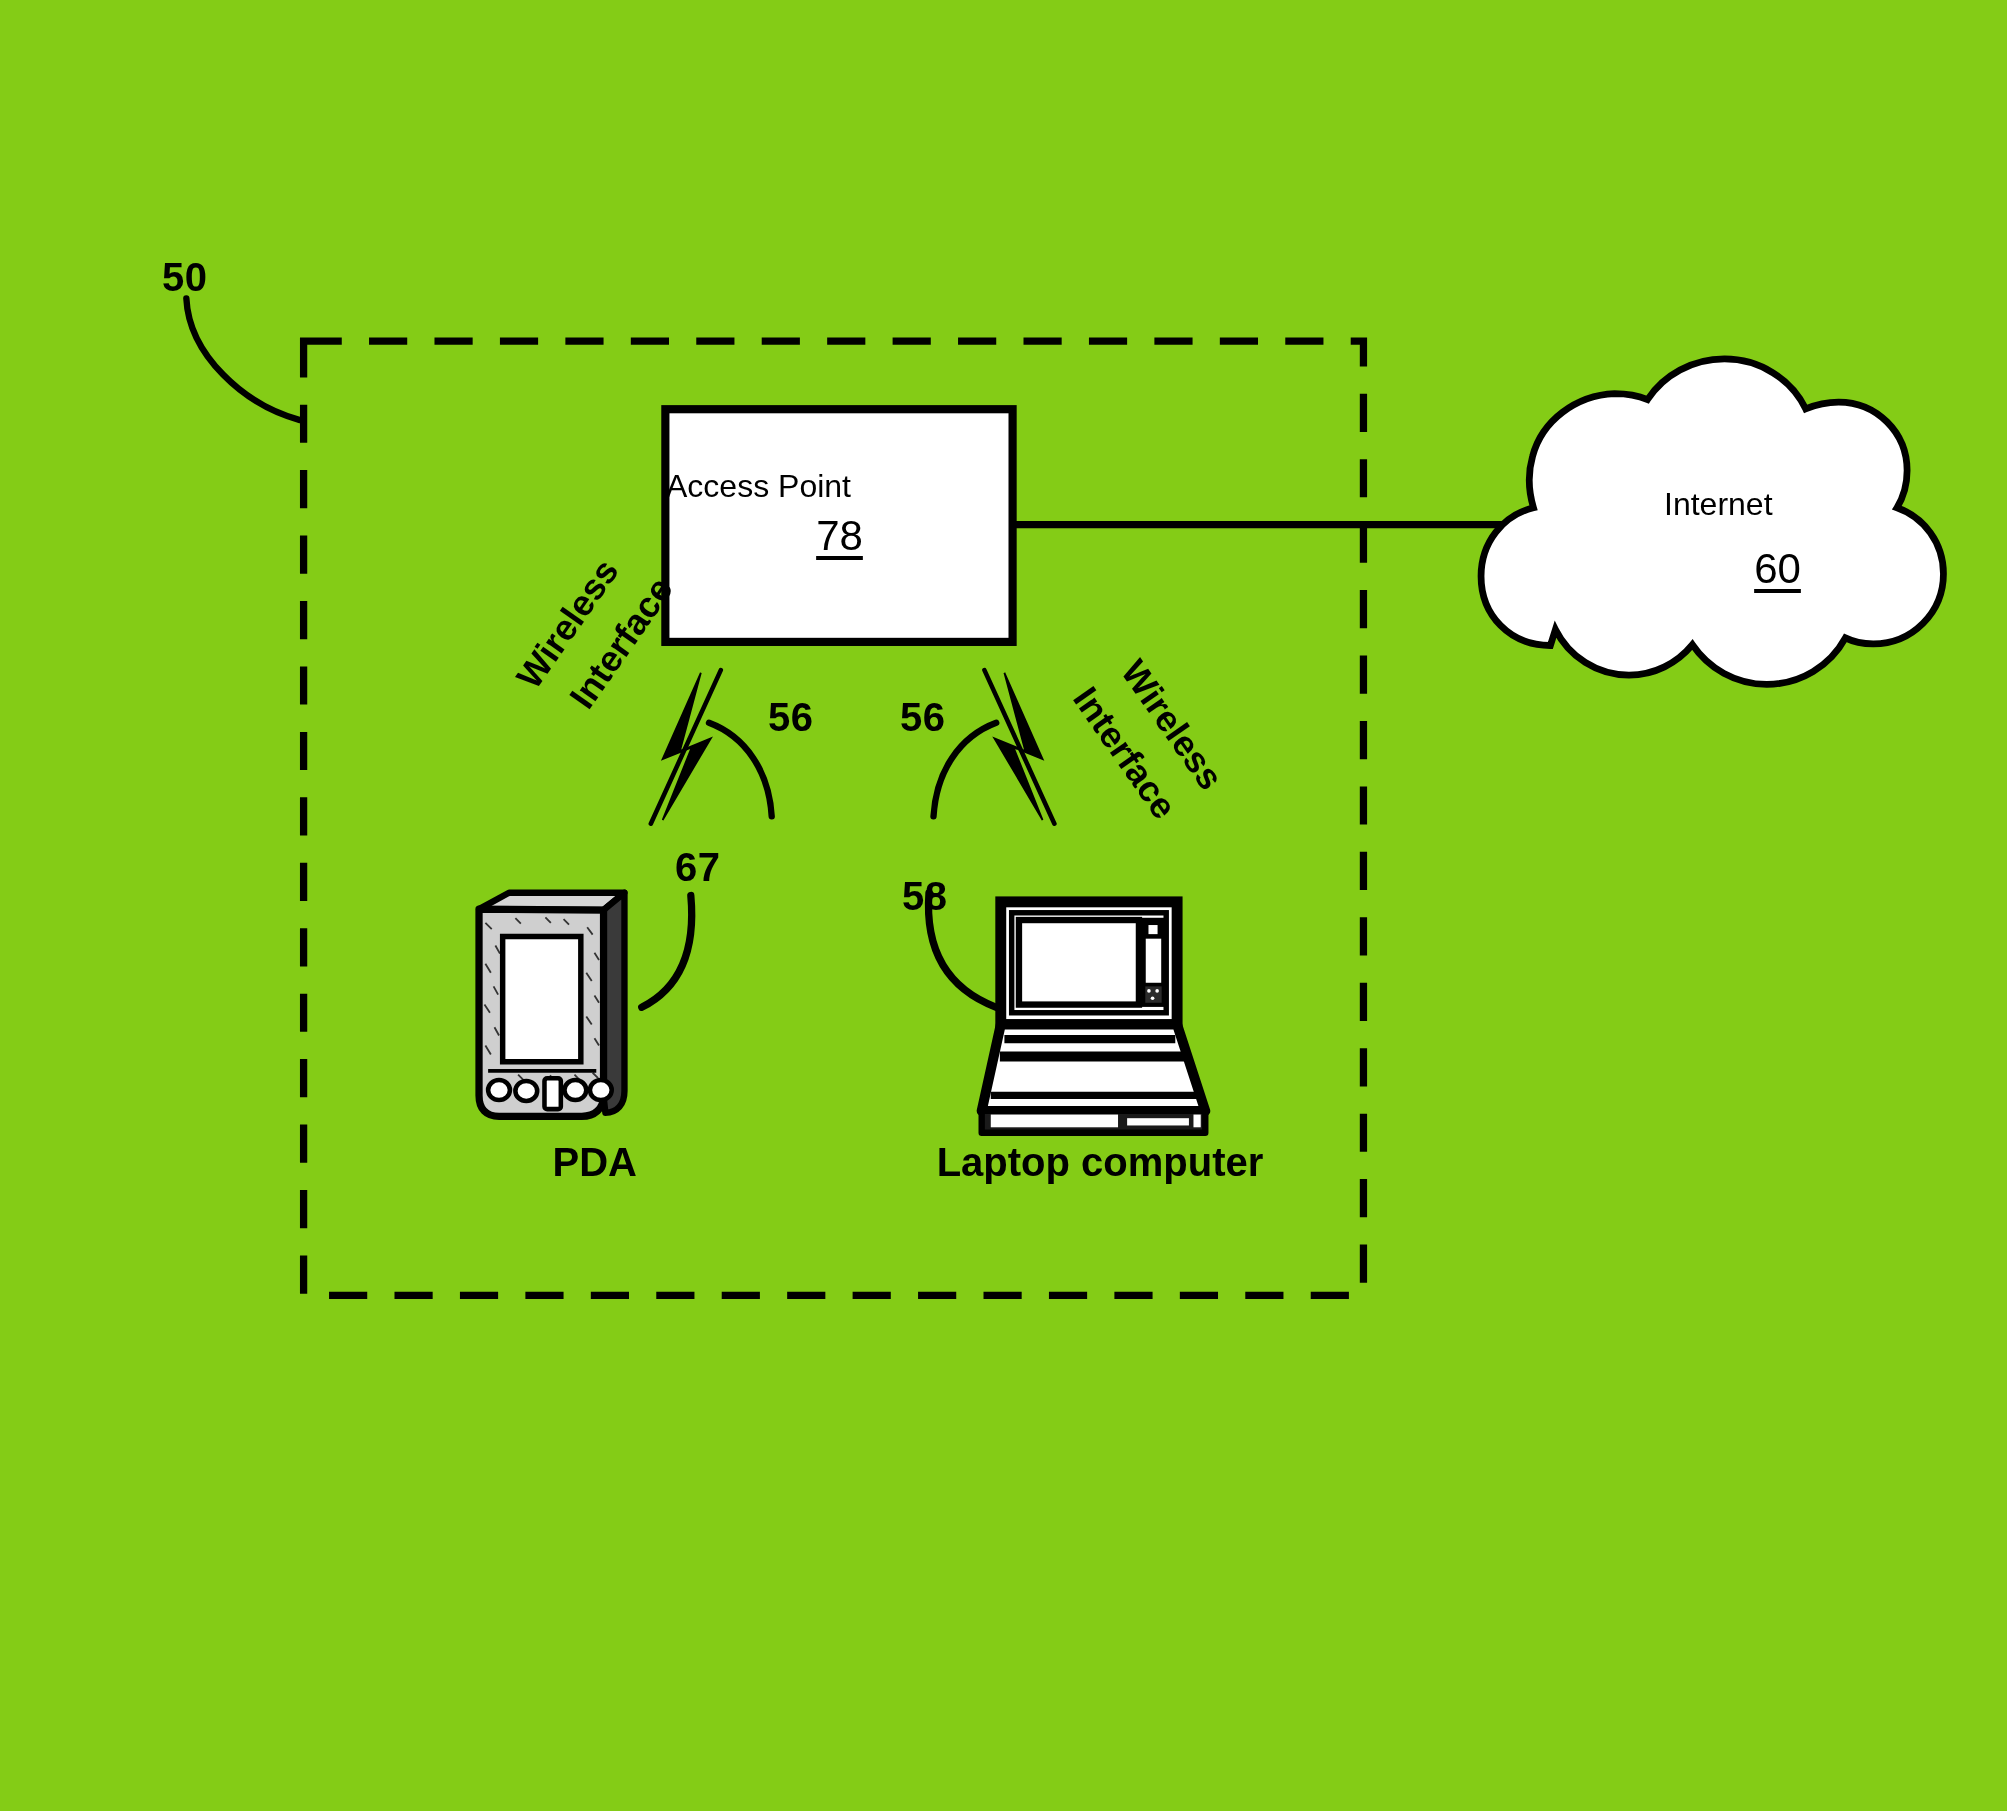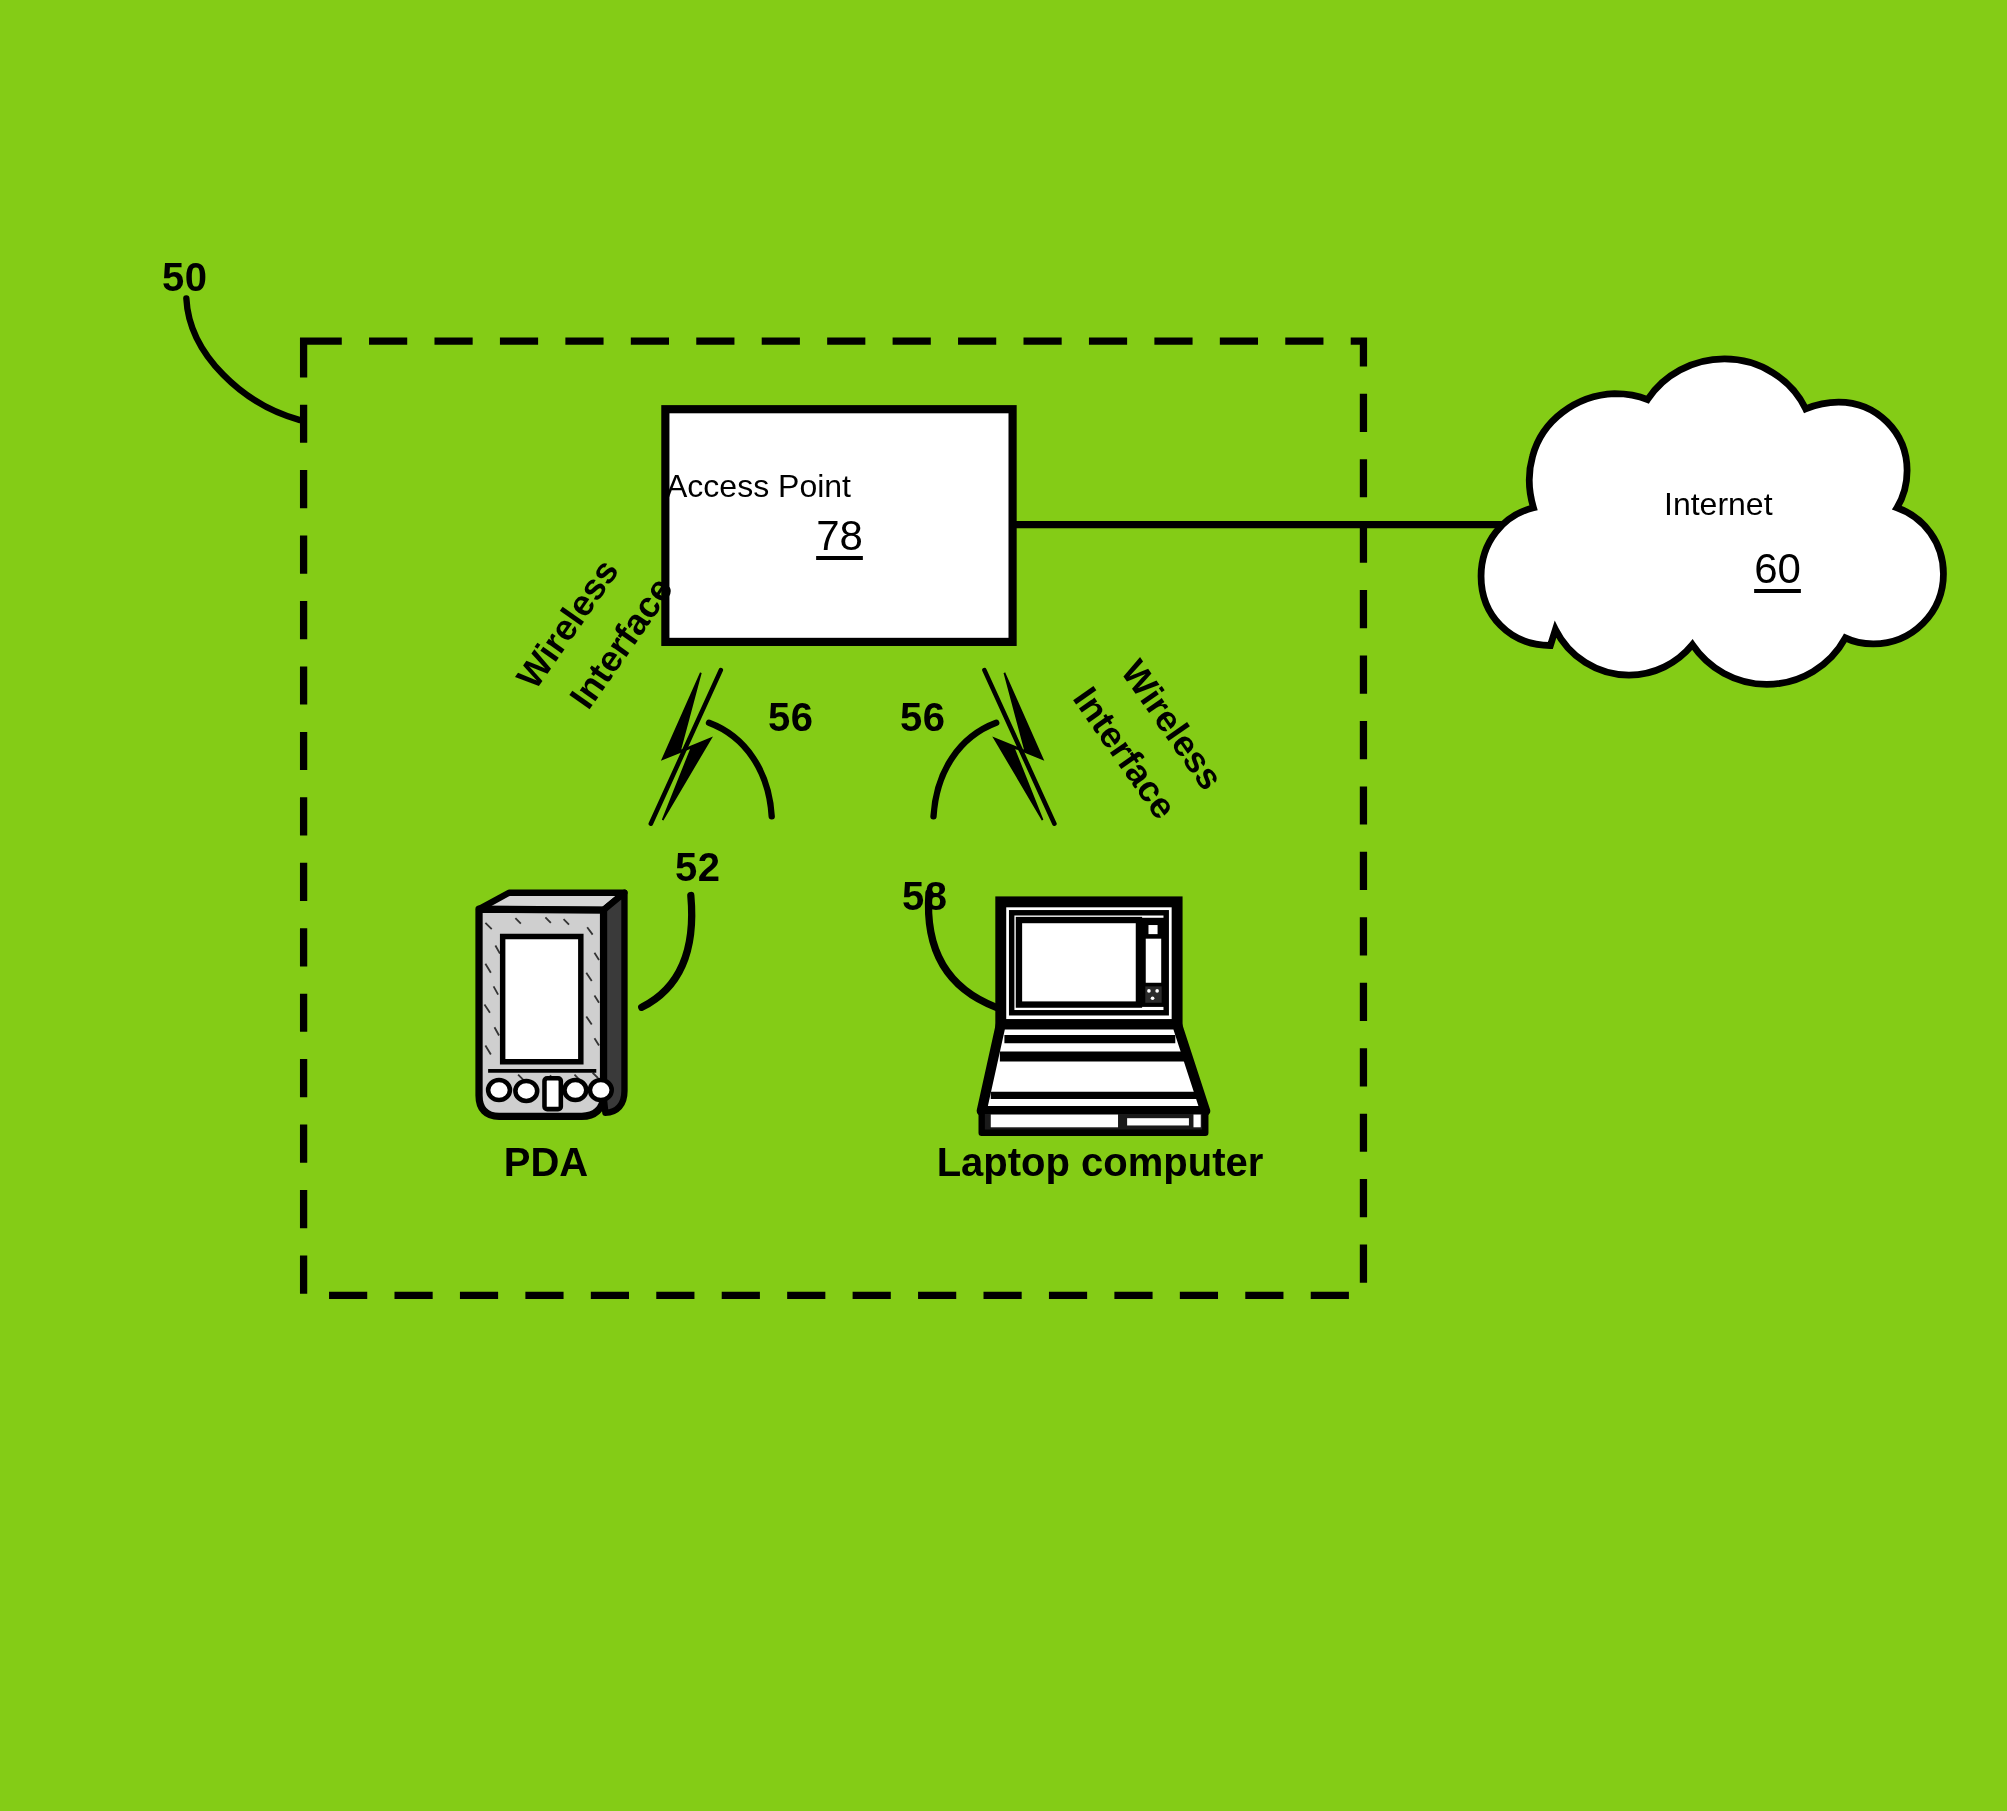--- a/index.html
+++ b/index.html
@@ -223,22 +223,22 @@
 
   <div class="lbl wl-label" style="left:1146px; top:653px; transform: rotate(55deg); transform-origin: 0 0;">
     <div>Wireless</div>
   </div>
   <div class="lbl wl-label" style="left:1098px; top:680px; transform: rotate(55deg); transform-origin: 0 0;">
     <div>Interface</div>
   </div>
 
   <div class="lbl ref-num" style="left:900px; top:696px;">56</div>
 
-  <div class="lbl ref-num" style="left:675px; top:846px;">52</div>
+  <div class="lbl ref-num" style="left:675px; top:846px;">67</div>
 
   <div class="lbl ref-num" style="left:902px; top:844px;margin-top:31px;">58</div>
 
-  <div class="lbl device-caption" style="left:455px; top:1141px; width:182px;">PDA</div>
+  <div class="lbl device-caption" style="left:455px; top:1141px; width:182px;text-align:right;">PDA</div>
 
   <div class="lbl device-caption" style="left:909px; top:1141px; width:382px;">Laptop computer</div>
 
 </div>
 
 
 </body></html>

